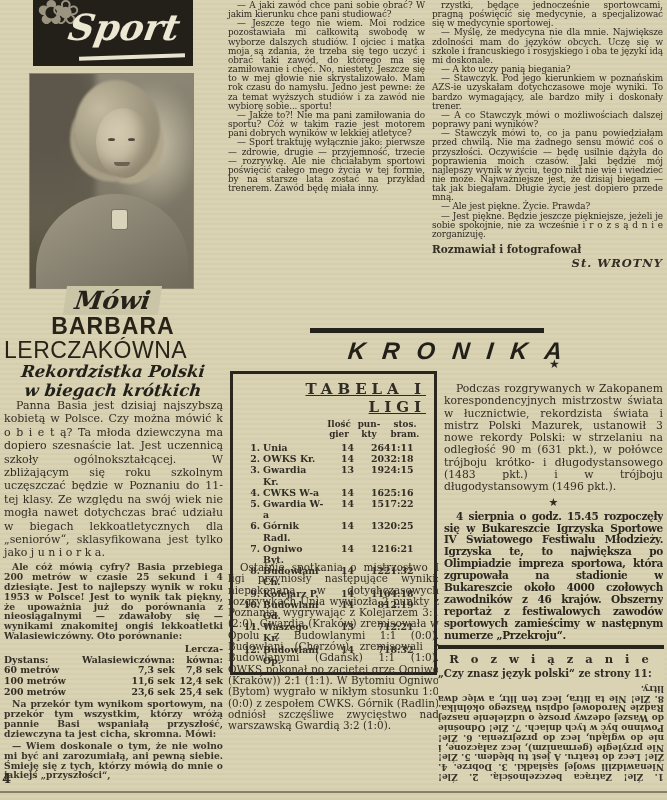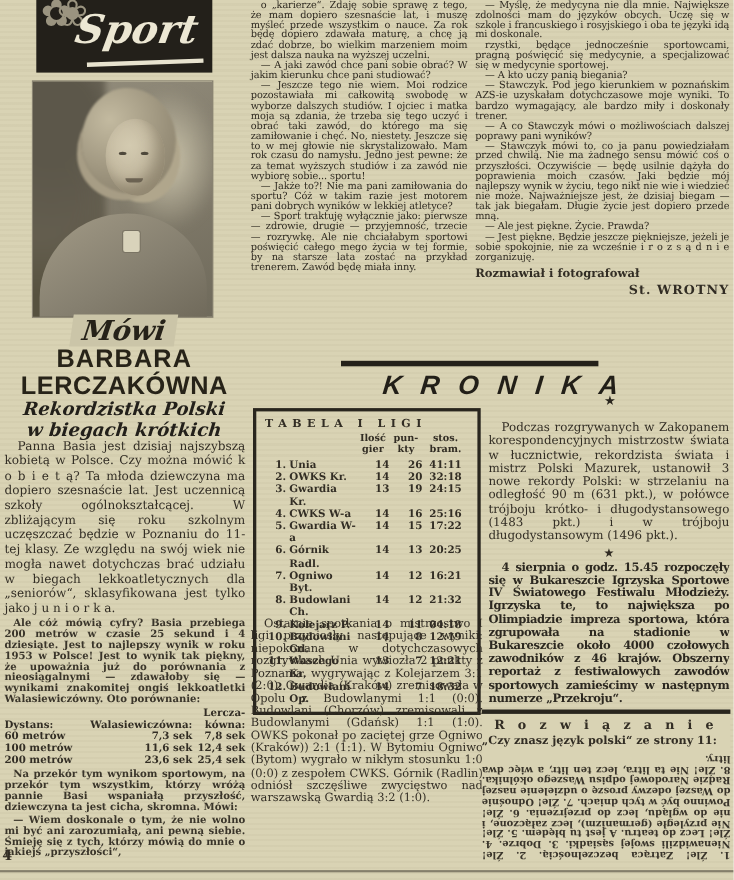--- a/index.html
+++ b/index.html
@@ -35,51 +35,51 @@
   .ph-eye.l { left:78px; } .ph-eye.r { left:98px; }
   .ph-mouth { position:absolute; left:84px; top:88px; width:16px; height:4px; border-radius:0 0 8px 8px; background:#6b6252; }
   .ph-shirt { position:absolute; left:6px; top:120px; width:152px; height:98px;
     border-radius:60% 55% 0 0/90% 80% 0 0;
     background:linear-gradient(150deg,#a29a86,#868070 55%,#6f695a); }
   .ph-badge { position:absolute; left:82px; top:136px; width:15px; height:19px; background:#d9d3bb; border-radius:2px; box-shadow:0 0 0 1px #7a7464; }
   
   .kicker { position:absolute; left:4px; top:286px; width:218px; text-align:center; }
   .kicker span { display:inline-block; font-size:25px; font-style:italic; font-weight:bold; transform:skewX(-8deg); background:#cbc5a8; padding:0 10px; color:#262219; }
   .title1 { position:absolute; left:4px; top:313px; width:218px; text-align:center; font-family:"Liberation Sans",sans-serif; font-weight:bold; font-size:23px; letter-spacing:1px; color:#272318; }
-  .title2 { position:absolute; left:4px; top:337px; width:218px; text-align:center; font-family:"Liberation Sans",sans-serif; font-weight:bold; font-size:23px; letter-spacing:.5px; color:#272318; }
+  .title2 { position:absolute; left:4px; top:337px; width:218px; text-align:left; font-family:"Liberation Sans",sans-serif; font-weight:normal; font-size:23px; letter-spacing:.5px; color:#272318; }
   .sub { position:absolute; left:4px; width:218px; text-align:center; font-size:16.5px; font-style:italic; font-weight:bold; transform:skewX(-6deg); color:#23201a; }
   .sub1 { top:362px; } .sub2 { top:381px; }
   
   .left-text { position:absolute; left:4px; top:399px; width:219px; }
   .lead { font-size:11px; line-height:13.4px; text-align:justify; text-indent:12px; margin:0; }
   .dense p { font-size:9.2px; line-height:9.9px; font-weight:bold; text-align:justify; text-indent:8px; margin:2px 0 0; color:#3a352a; }
   .stats { width:100%; border-collapse:collapse; margin:3px 0 1px; }
   .stats th, .stats td { font-size:9.3px; font-weight:bold; padding:0; line-height:10.6px; white-space:pre-line; vertical-align:bottom; }
   .stats th:first-child, .stats td:first-child { text-align:left; }
   .stats th, .stats td { text-align:right; }
   .iv p { font-size:8.9px; line-height:9.15px; letter-spacing:-.1px; text-align:justify; text-indent:9px; margin:0; color:#2f2a21; }
   .col-mid { position:absolute; left:228px; top:1px; width:197px; }
   .col-right { position:absolute; left:432px; top:1px; width:231px; }
   .byline-intro { margin-top:4px; font-size:10.5px; text-align:left; font-weight:bold; }
-  .byline { font-size:11.5px; font-weight:bold; text-align:right; letter-spacing:1px; margin-top:1px; }
+  .byline { font-size:11.5px; font-weight:bold; text-align:right; letter-spacing:1px; margin-top:1px;font-style:italic; }
   
   .kr-line { position:absolute; left:310px; top:328px; width:234px; height:5px; background:#24211a; }
   .kr-title { position:absolute; left:348px; top:337px; width:310px; font-family:"Liberation Sans",sans-serif; font-weight:bold; font-style:italic; font-size:24px; letter-spacing:17px; color:#221f18; transform:skewX(-6deg); }
   .kr-star1 { position:absolute; left:549px; top:357px; font-size:12px; color:#2a261e; }
   .league { position:absolute; left:230px; top:371px; width:207px; box-sizing:border-box; border:3px solid #29261e; padding:4px 8px 6px; }
-  .lg-title { text-align:left; font-weight:bold; font-size:10px; letter-spacing:5px; margin:2px 0 3px; }
+  .lg-title { text-align:right; font-weight:bold; font-size:15px; letter-spacing:5px; margin:2px 0 3px;text-decoration:underline; }
   .lg-head { display:flex; font-size:8.8px; font-weight:bold; white-space:pre-line; line-height:10px; margin-bottom:3px;align-items:flex-end; }
   .lg-spacer { flex:1; }
   .lg-head span.h { width:30px; text-align:center; }
   .lg-head span.h.b { width:42px; }
   .lg-row { display:flex; font-size:9.4px; font-weight:bold; line-height:11.2px; }
   .lg-rank { width:19px; text-align:right; padding-right:3px; }
   .lg-team { flex:1; }
   .lg-g, .lg-p { width:30px; text-align:right; }
-  .lg-b { width:42px; text-align:center; }
+  .lg-b { width:42px; text-align:left; }
   .results { position:absolute; left:228px; top:562px; width:211px; font-size:10.4px; line-height:11.3px; text-align:justify; text-indent:12px; }
   .kr-right { position:absolute; left:444px; top:383px; width:219px; max-height:260px; overflow:hidden; }
   .kr-item1 { font-size:10.8px; line-height:12.3px; text-align:justify; text-indent:12px; margin:0; }
   .kr-star-row { text-align:center; font-size:11px; margin:2px 0; }
   .kr-item2 { font-size:10.5px; line-height:11.9px; letter-spacing:-.3px; font-weight:bold; text-align:justify; text-indent:12px; margin:0; color:#2c2820; }
   
   .solution { position:absolute; left:438px; top:645px; width:226px; border-top:4px solid #29261e; padding-top:3px; background:#d9d3b4; }
   .sol-title { text-align:center; font-weight:bold; font-size:11.5px; letter-spacing:4px; }
   .sol-sub { text-align:left; font-weight:bold; font-size:10.2px; margin-top:1px; }
   .sol-text { margin-top:4px; transform:rotate(180deg); font-size:9px; line-height:9.8px; font-weight:bold; text-align:justify; color:#3a352b; }
@@ -153,32 +153,31 @@
     </table>
     <div class="dense">
 
     <p>Na przekór tym wynikom sportowym, na przekór tym wszystkim, którzy wróżą pannie Basi wspaniałą przyszłość, dziewczyna ta jest cicha, skromna. Mówi:</p>
         <p>— Wiem doskonale o tym, że nie wolno mi być ani zarozumiałą, ani pewną siebie. Śmieję się z tych, którzy mówią do mnie o jakiejś „przyszłości“,</p>
       </div>
   </div>
 
   <div class="col-mid iv">
 
-  <p>o „karierze“. Zdaję sobie sprawę z tego, że mam dopiero szesnaście lat, i muszę myśleć przede wszystkim o nauce. Za rok będę dopiero zdawała maturę, a chcę ją zdać dobrze, bo wielkim marzeniem moim jest dalsza nauka na wyższej uczelni.</p>
       <p>— A jaki zawód chce pani sobie obrać? W jakim kierunku chce pani studiować?</p>
       <p>— Jeszcze tego nie wiem. Moi rodzice pozostawiała mi całkowitą swobodę w wyborze dalszych studiów. I ojciec i matka moja są zdania, że trzeba się tego uczyć i obrać taki zawód, do którego ma się zamiłowanie i chęć. No, niestety. Jeszcze się to w mej głowie nie skrystalizowało. Mam rok czasu do namysłu. Jedno jest pewne: że za temat wyższych studiów i za zawód nie wybiorę sobie... sportu!</p>
       <p>— Jakże to?! Nie ma pani zamiłowania do sportu? Cóż w takim razie jest motorem pani dobrych wyników w lekkiej atletyce?</p>
       <p>— Sport traktuję wyłącznie jako: pierwsze — zdrowie, drugie — przyjemność, trzecie — rozrywkę. Ale nie chciałabym sportowi poświęcić całego mego życia w tej formie, by na starsze lata zostać na przykład trenerem. Zawód będę miała inny.</p>
     </div>
 
   <div class="col-right">
     <div class="iv">
 
-    <p>— Myślę, że medycyna nie dla mnie. Największe zdolności mam do języków obcych. Uczę się w szkole i francuskiego i rosyjskiego i oba te języki idą mi doskonale.</p>
-        <p>rzystki, będące jednocześnie sportowcami, pragną poświęcić się medycynie, a specjalizować się w medycynie sportowej.</p>
+    <p>rzystki, będące jednocześnie sportowcami, pragną poświęcić się medycynie, a specjalizować się w medycynie sportowej.</p>
+        <p>— Myślę, że medycyna nie dla mnie. Największe zdolności mam do języków obcych. Uczę się w szkole i francuskiego i rosyjskiego i oba te języki idą mi doskonale.</p>
         <p>— A kto uczy panią biegania?</p>
         <p>— Stawczyk. Pod jego kierunkiem w poznańskim AZS-ie uzyskałam dotychczasowe moje wyniki. To bardzo wymagający, ale bardzo miły i doskonały trener.</p>
         <p>— A co Stawczyk mówi o możliwościach dalszej poprawy pani wyników?</p>
         <p>— Stawczyk mówi to, co ja panu powiedziałam przed chwilą. Nie ma żadnego sensu mówić coś o przyszłości. Oczywiście — będę usilnie dążyła do poprawienia moich czasów. Jaki będzie mój najlepszy wynik w życiu, tego nikt nie wie i wiedzieć nie może. Najważniejsze jest, że dzisiaj biegam — tak jak biegałam. Długie życie jest dopiero przede mną.</p>
         <p>— Ale jest piękne. Życie. Prawda?</p>
         <p>— Jest piękne. Będzie jeszcze piękniejsze, jeżeli je sobie spokojnie, nie za wcześnie i r o z s ą d n i e  zorganizuję.</p>
       </div>
     <div class="byline-intro">Rozmawiał i fotografował</div>
     <div class="byline">St. WROTNY</div>
   </div>

